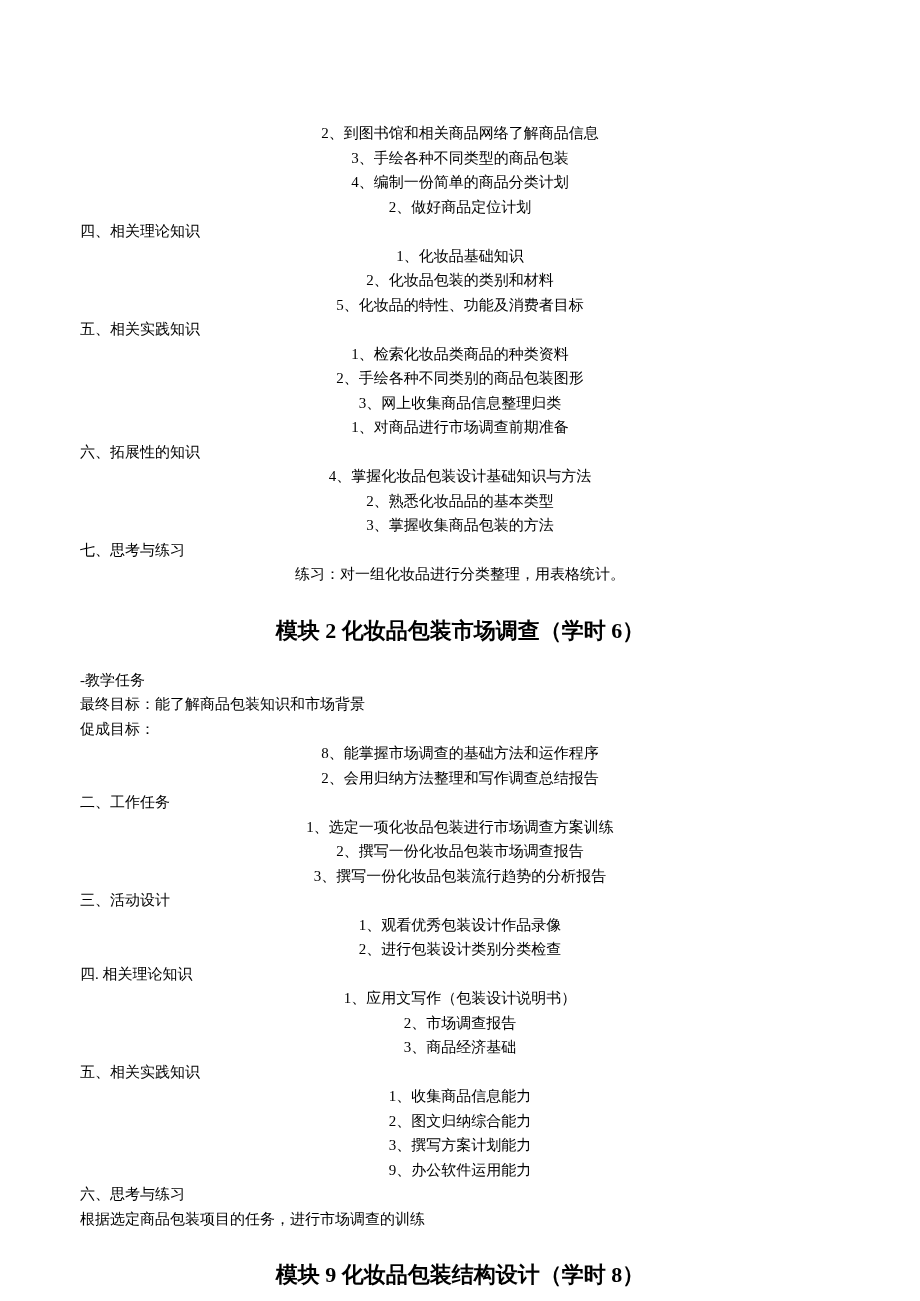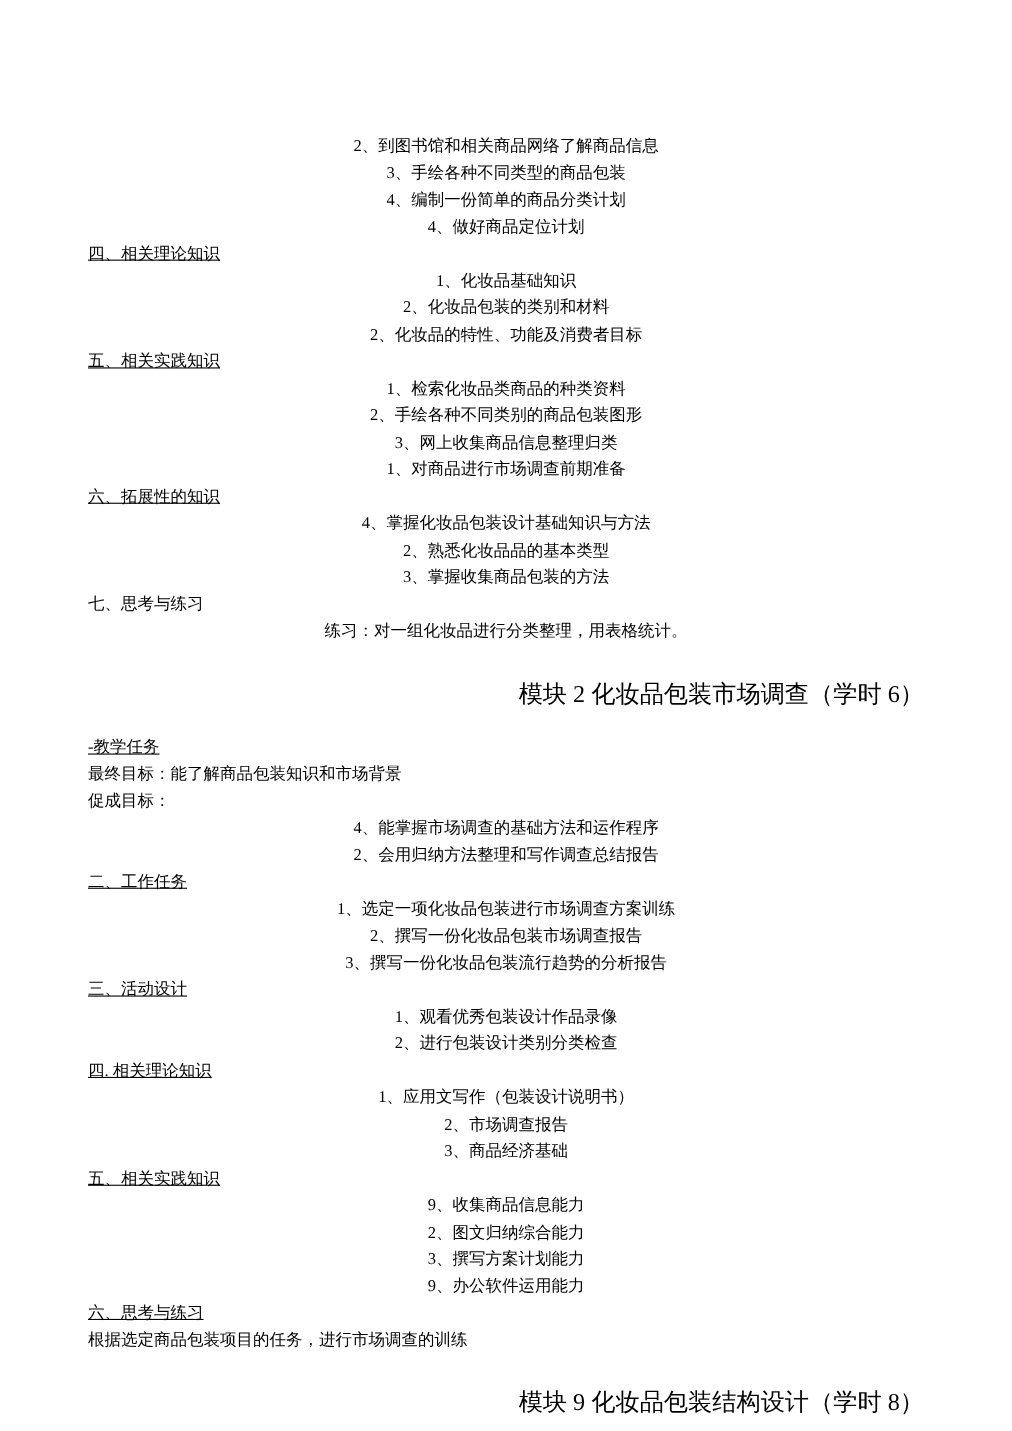--- a/index.html
+++ b/index.html
@@ -7,82 +7,82 @@
     font-size: 15px;
     line-height: 1.5;
     color: #000;
     background: #fff;
     margin: 0;
     padding: 120px 80px 80px 80px;
     width: 920px;
     box-sizing: border-box;
   }
   .indent-2 { margin-left: 120px; text-align: center; }
-  .indent-1 { margin-left: 40px; text-decoration: underline; }
+  .indent-1 { margin-left: 40px; }
   .indent-1b { margin-left: 56px; }
   .indent-body { margin-left: 104px; }
   .module-title {
-    text-align: right;
+    text-align: center;
     font-size: 22px;
     margin: 28px 0 22px 0;
-    font-weight: normal;
+    font-weight: bold;
   }
   .line { margin: 2px 0; }
 </style>
 </head>
 <body>
 
 <div class="line indent-2">2、到图书馆和相关商品网络了解商品信息</div>
 <div class="line indent-2">3、手绘各种不同类型的商品包装</div>
 <div class="line indent-2">4、编制一份简单的商品分类计划</div>
-<div class="line indent-2">4、做好商品定位计划</div>
+<div class="line indent-2">2、做好商品定位计划</div>
 
 <div class="line indent-1">四、相关理论知识</div>
 <div class="line indent-2">1、化妆品基础知识</div>
 <div class="line indent-2">2、化妆品包装的类别和材料</div>
-<div class="line indent-2">2、化妆品的特性、功能及消费者目标</div>
+<div class="line indent-2">5、化妆品的特性、功能及消费者目标</div>
 
 <div class="line indent-1">五、相关实践知识</div>
 <div class="line indent-2">1、检索化妆品类商品的种类资料</div>
 <div class="line indent-2">2、手绘各种不同类别的商品包装图形</div>
 <div class="line indent-2">3、网上收集商品信息整理归类</div>
 <div class="line indent-2">1、对商品进行市场调查前期准备</div>
 
 <div class="line indent-1">六、拓展性的知识</div>
 <div class="line indent-2">4、掌握化妆品包装设计基础知识与方法</div>
 <div class="line indent-2">2、熟悉化妆品品的基本类型</div>
 <div class="line indent-2">3、掌握收集商品包装的方法</div>
 
 <div class="line indent-1b">七、思考与练习</div>
 <div class="line indent-2">练习：对一组化妆品进行分类整理，用表格统计。</div>
 
 <div class="module-title">模块 2 化妆品包装市场调查（学时 6）</div>
 
 <div class="line indent-1">-教学任务</div>
 <div class="line indent-body">最终目标：能了解商品包装知识和市场背景</div>
 <div class="line indent-body">促成目标：</div>
-<div class="line indent-2">4、能掌握市场调查的基础方法和运作程序</div>
+<div class="line indent-2">8、能掌握市场调查的基础方法和运作程序</div>
 <div class="line indent-2">2、会用归纳方法整理和写作调查总结报告</div>
 
 <div class="line indent-1">二、工作任务</div>
 <div class="line indent-2">1、选定一项化妆品包装进行市场调查方案训练</div>
 <div class="line indent-2">2、撰写一份化妆品包装市场调查报告</div>
 <div class="line indent-2">3、撰写一份化妆品包装流行趋势的分析报告</div>
 
 <div class="line indent-1">三、活动设计</div>
 <div class="line indent-2">1、观看优秀包装设计作品录像</div>
 <div class="line indent-2">2、进行包装设计类别分类检查</div>
 
 <div class="line indent-1">四. 相关理论知识</div>
 <div class="line indent-2">1、应用文写作（包装设计说明书）</div>
 <div class="line indent-2">2、市场调查报告</div>
 <div class="line indent-2">3、商品经济基础</div>
 
 <div class="line indent-1">五、相关实践知识</div>
-<div class="line indent-2">9、收集商品信息能力</div>
+<div class="line indent-2">1、收集商品信息能力</div>
 <div class="line indent-2">2、图文归纳综合能力</div>
 <div class="line indent-2">3、撰写方案计划能力</div>
 <div class="line indent-2">9、办公软件运用能力</div>
 
 <div class="line indent-1">六、思考与练习</div>
 <div class="line indent-body">根据选定商品包装项目的任务，进行市场调查的训练</div>
 
 <div class="module-title">模块 9 化妆品包装结构设计（学时 8）</div>
 
 </body></html>

